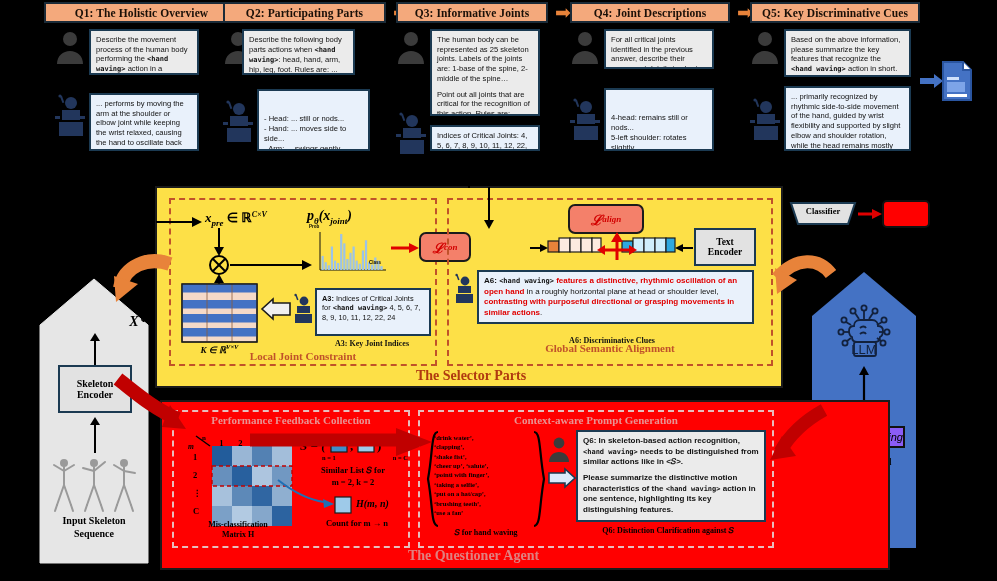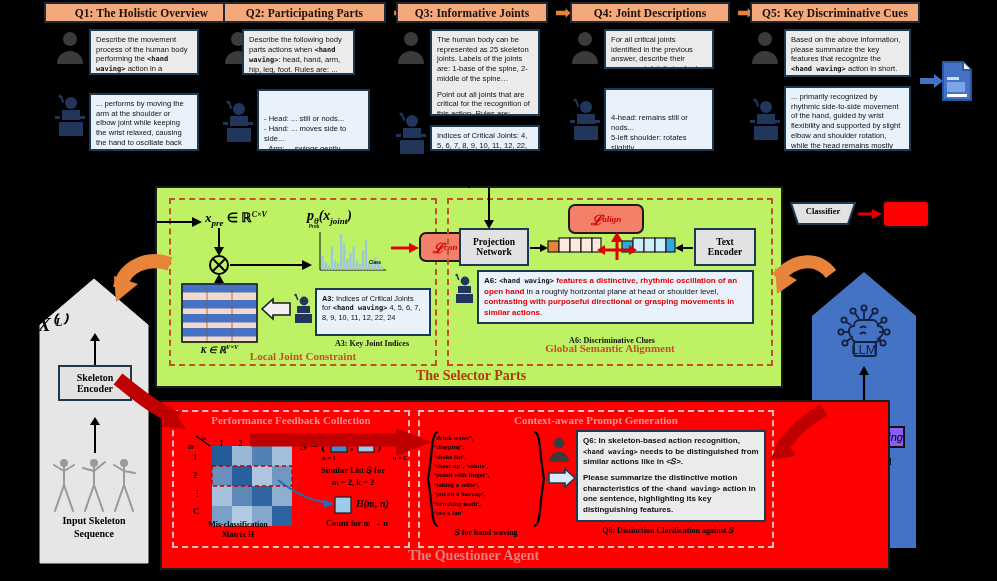--- a/index.html
+++ b/index.html
@@ -19,21 +19,21 @@
   .bubble.ask{background:#ebebeb;}
   .bubble.ans{background:#e9f1fb;}
   .bubble .mono{font-family:"DejaVu Sans Mono",monospace;font-weight:bold;font-size:7px;}
   .tail{position:absolute;width:0;height:0;border-top:5px solid transparent;
         border-bottom:5px solid transparent;border-right:8px solid #1b3a52;left:-9px;top:12px;}
   .tail i{position:absolute;width:0;height:0;border-top:4px solid transparent;
         border-bottom:4px solid transparent;border-right:6px solid #ebebeb;left:2px;top:-4px;}
   .bubble.ans .tail i{border-right-color:#e9f1fb;}
 
   
-  #selector{background:#bef264;border:2px solid #1b1b1b;}
+  #selector{background:#fde047;border:2px solid #1b1b1b;}
   .dashbox{border:2px dashed #C0522A;}
   .panel-title{font-family:"Liberation Serif",serif;font-weight:bold;color:#C0522A;
                text-align:center;font-size:11px;}
   .agent-title{font-family:"Liberation Serif",serif;font-weight:bold;color:#B03A10;
                text-align:center;font-size:14px;}
   .caption{font-family:"Liberation Serif",serif;font-weight:bold;color:#111;
            text-align:center;font-size:8px;}
   .mathlbl{font-family:"Liberation Serif",serif;font-style:italic;font-weight:bold;color:#000;}
   .lossbox{background:#F4806A;border:2px solid #1b1b1b;border-radius:7px;
            color:#D20000;font-family:"Liberation Serif",serif;font-style:italic;
@@ -268,28 +268,28 @@
         <rect x="6" y="22" width="18" height="10" fill="#7da4e8"></rect>
         <rect x="6" y="34" width="20" height="3" fill="#fff"></rect>
       </svg>
   </div>
 </div>
 
 <div class="abs pillar" style="left:38px;top:275px;width:112px;height:290px;">
   <svg width="112" height="290" viewBox="0 0 112 290">
     <path d="M2 50 L56 4 L110 50 L110 288 L2 288 Z" fill="#e6e6e6" stroke="#e6e6e6"></path>
   </svg>
-  <div class="abs mathlbl" style="left:0;top:36px;width:112px;text-align:left;font-size:19px;">
+  <div class="abs mathlbl" style="left:0;top:36px;width:112px;text-align:right;font-size:14px;">
     <span>X⁽ᴸ⁾</span>
   </div>
   <svg class="abs" style="left:50px;top:58px;" width="14" height="32">
     <line x1="7" y1="32" x2="7" y2="7" stroke="#000" stroke-width="2"></line>
       <path d="M7 0l5 8H2z" fill="#000"></path>
   </svg>
-  <div class="abs graybox" style="left:20px;top:90px;width:74px;height:36px;align-items:center;">
+  <div class="abs graybox" style="left:20px;top:90px;width:74px;height:48px;align-items:center;">
     <div><span>Skeleton</span><br>
          <span>Encoder</span></div>
   </div>
   <svg class="abs" style="left:50px;top:142px;" width="14" height="36">
     <line x1="7" y1="36" x2="7" y2="7" stroke="#000" stroke-width="2"></line>
       <path d="M7 0l5 8H2z" fill="#000"></path>
   </svg>
   <div class="abs" style="left:12px;top:180px;width:92px;height:58px;">
     <svg width="92" height="58" viewBox="0 0 92 58" stroke="#9a9a9a" stroke-width="2" fill="none" stroke-linecap="round">
       <g>
@@ -515,24 +515,20 @@
   <div class="abs panel-title" style="left:12px;top:162px;width:268px;">
     <span>Local Joint Constraint</span></div>
 
   <div class="abs dashbox" style="left:290px;top:10px;width:326px;height:168px;"></div>
 
   <svg class="abs" style="left:326px;top:-1px;" width="12" height="42">
     <line x1="6" y1="0" x2="6" y2="33" stroke="#000" stroke-width="2"></line>
       <path d="M6 42l5-9H1z" fill="#000"></path>
   </svg>
 
-  <div class="abs graybox" style="left:302px;top:40px;width:70px;height:38px;font-size:9.5px;">
-    <div><span>Projection</span><br>
-         <span>Network</span></div>
-  </div>
   <div class="abs graybox" style="left:537px;top:40px;width:62px;height:38px;font-size:9.5px;">
     <div><span>Text</span><br>
          <span>Encoder</span></div>
   </div>
 
   <svg class="abs" style="left:373px;top:54px;" width="18" height="12">
     <line x1="0" y1="6" x2="10" y2="6" stroke="#000" stroke-width="2"></line>
       <path d="M18 6l-8-4v8z" fill="#000"></path>
   </svg>
   <svg class="abs" style="left:518px;top:54px;" width="18" height="12">

